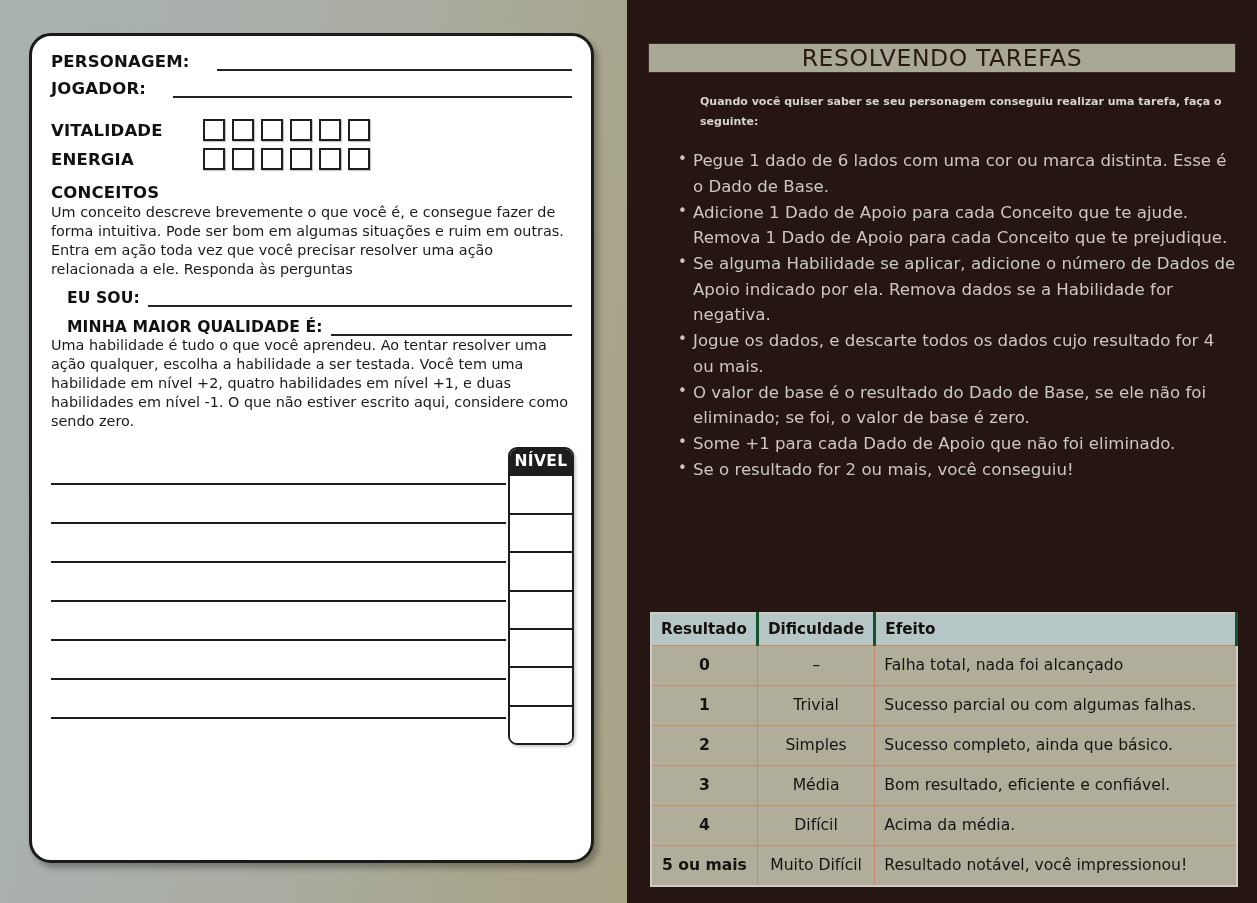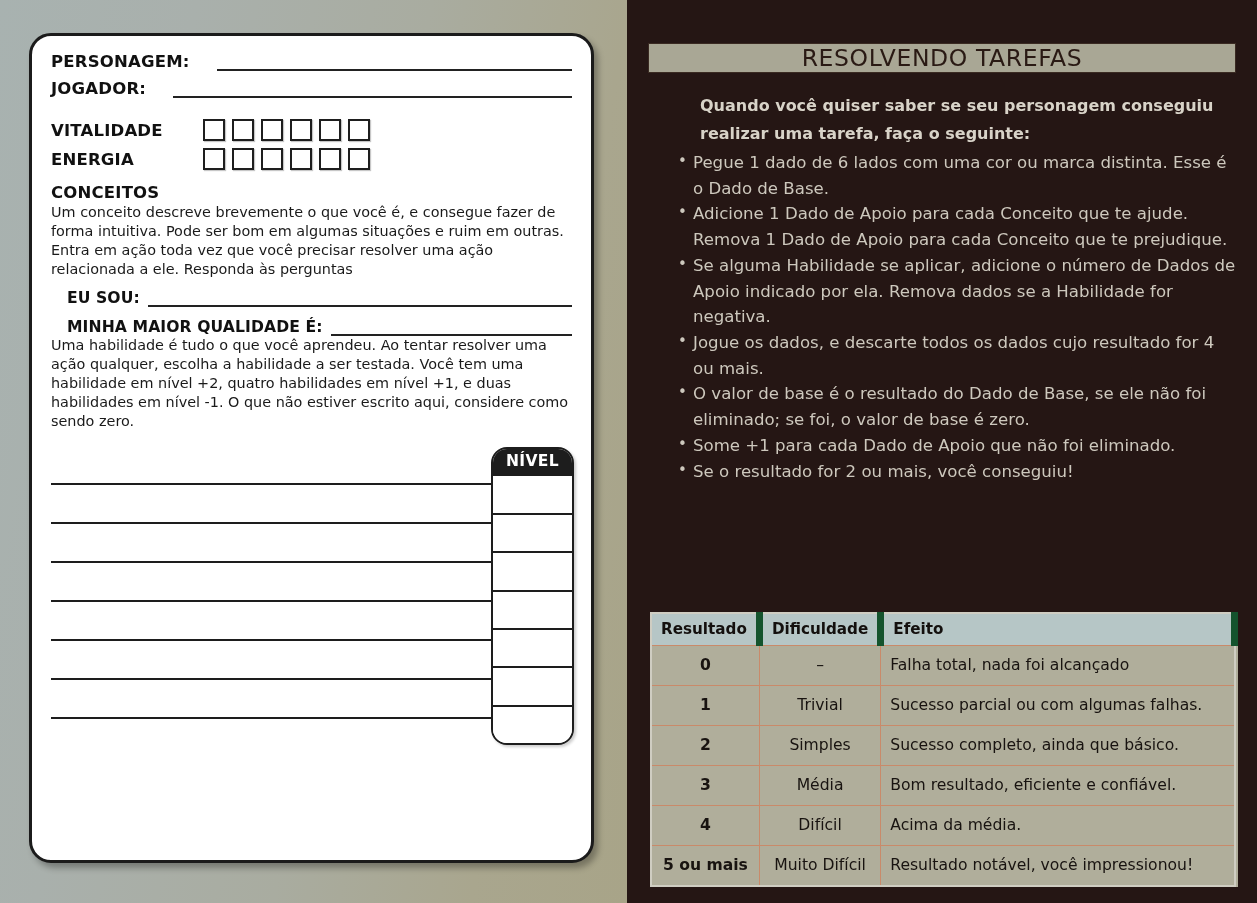--- a/index.html
+++ b/index.html
@@ -141,23 +141,23 @@
   .skill-line {
     height: 39px;
     border-bottom: 2.5px solid #1d1d1d;
   }
   .skill-line:first-child { height: 41px; }
 
   .nivel-col {
     position: absolute;
     right: -2px;
     top: 3px;
-    width: 83px;
+    width: 66px;
     border: 2.5px solid #1d1d1d;
-    border-radius: 16px;
+    border-radius: 9px;
     background: #fff;
     overflow: hidden;
     box-shadow: 2px 2px 3px rgba(0,0,0,0.20);
   }
   .nivel-head {
     background: #1d1d1d;
     color: #fff;
     font-weight: bold;
     font-size: 15.5px;
     text-align: center;
@@ -200,25 +200,25 @@
 
   .rules-body {
     position: absolute;
     left: 21px;
     top: 92px;
     width: 592px;
   }
 
   .rules-intro {
     font-weight: bold;
-    font-size: 16px;
+    font-size: 11px;
     color: #d8d3c8;
     line-height: 1.78;
     padding-left: 52px;
-    margin-bottom: 1px;
+    margin-bottom: 17px;
   }
 
   .rules-list {
     list-style: none;
     padding-left: 30px;
   }
   .rules-list li {
     position: relative;
     font-size: 16.6px;
     color: #cdc8bd;
@@ -243,21 +243,21 @@
     background: #b0ae9b;
     border: 2px solid #cfcdc2;
   }
   table.results th {
     background: #b6c6c6;
     color: #14100e;
     font-weight: bold;
     font-size: 15.2px;
     text-align: left;
     padding: 6px 9px 7px 9px;
-    border-right: 7px solid #14532d;
+    border-right: 3px solid #14532d;
     border-bottom: 1px solid #c98a6a;
   }
   table.results th.c-res { text-align: center; width: 105px; }
   table.results th.c-dif { text-align: center; width: 110px; }
 
   table.results td {
     font-size: 15.6px;
     color: #181310;
     padding: 10px 9px 11px 9px;
     border-right: 1px solid #c98a6a;

